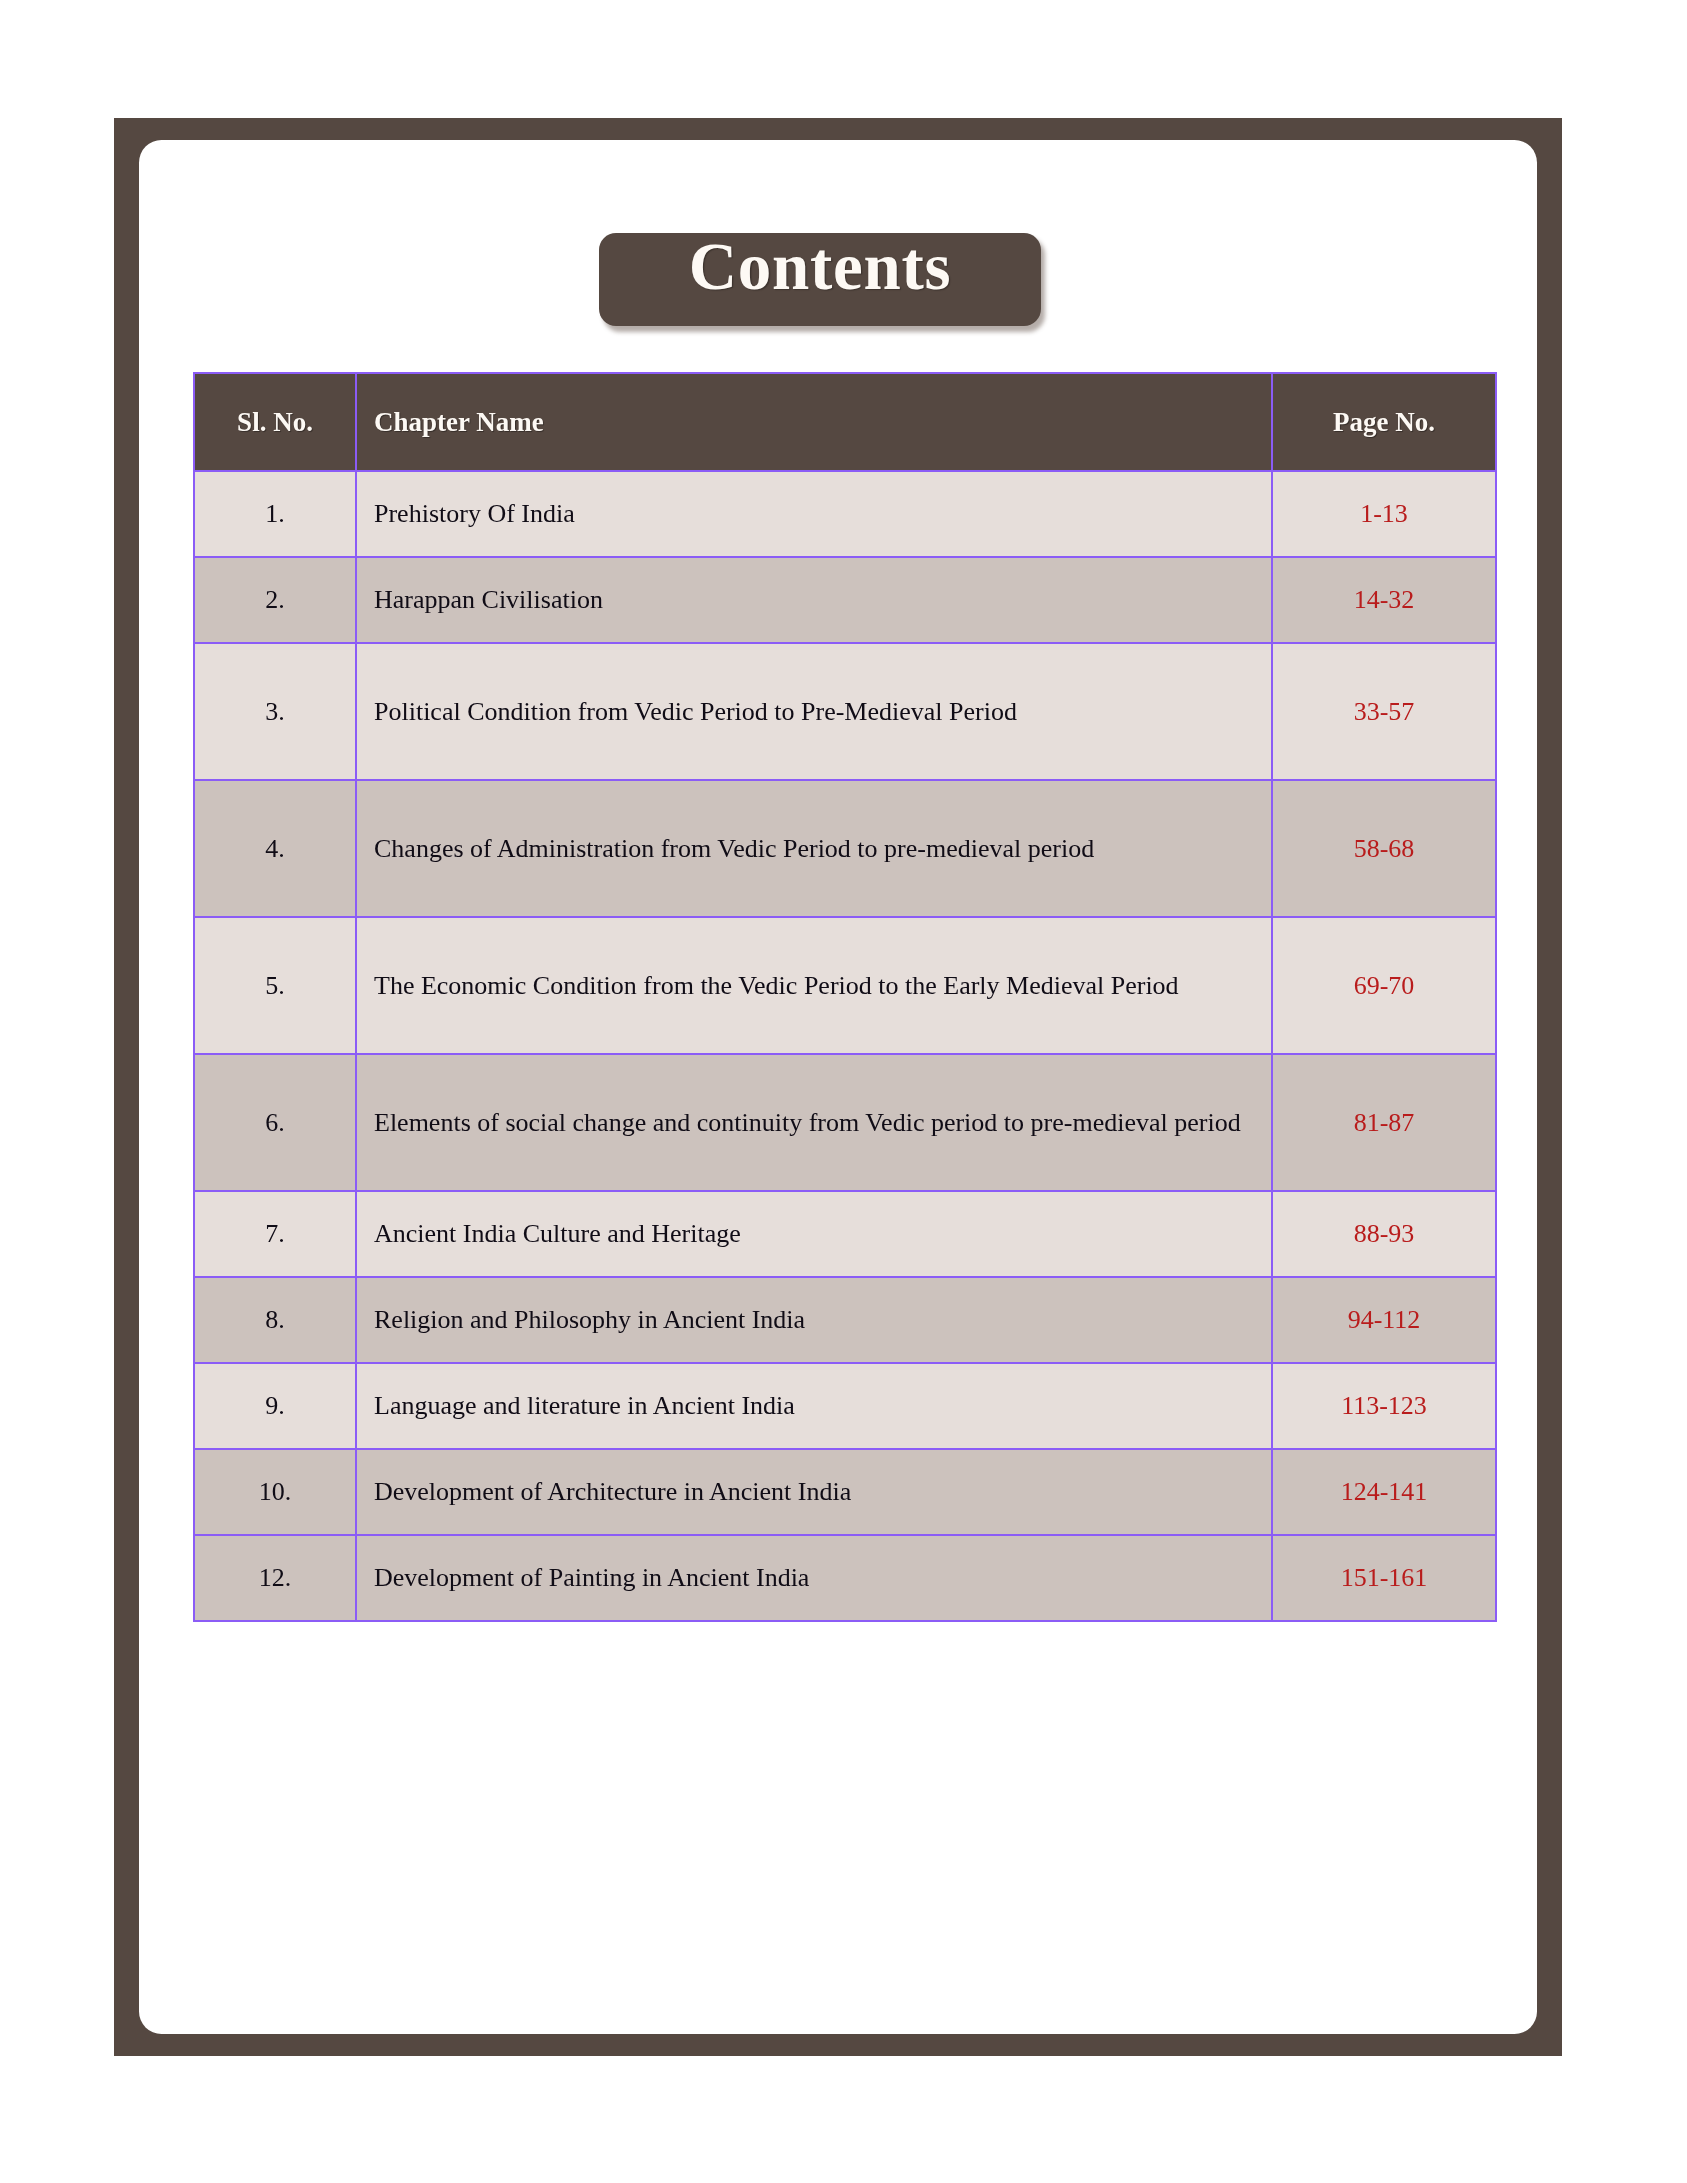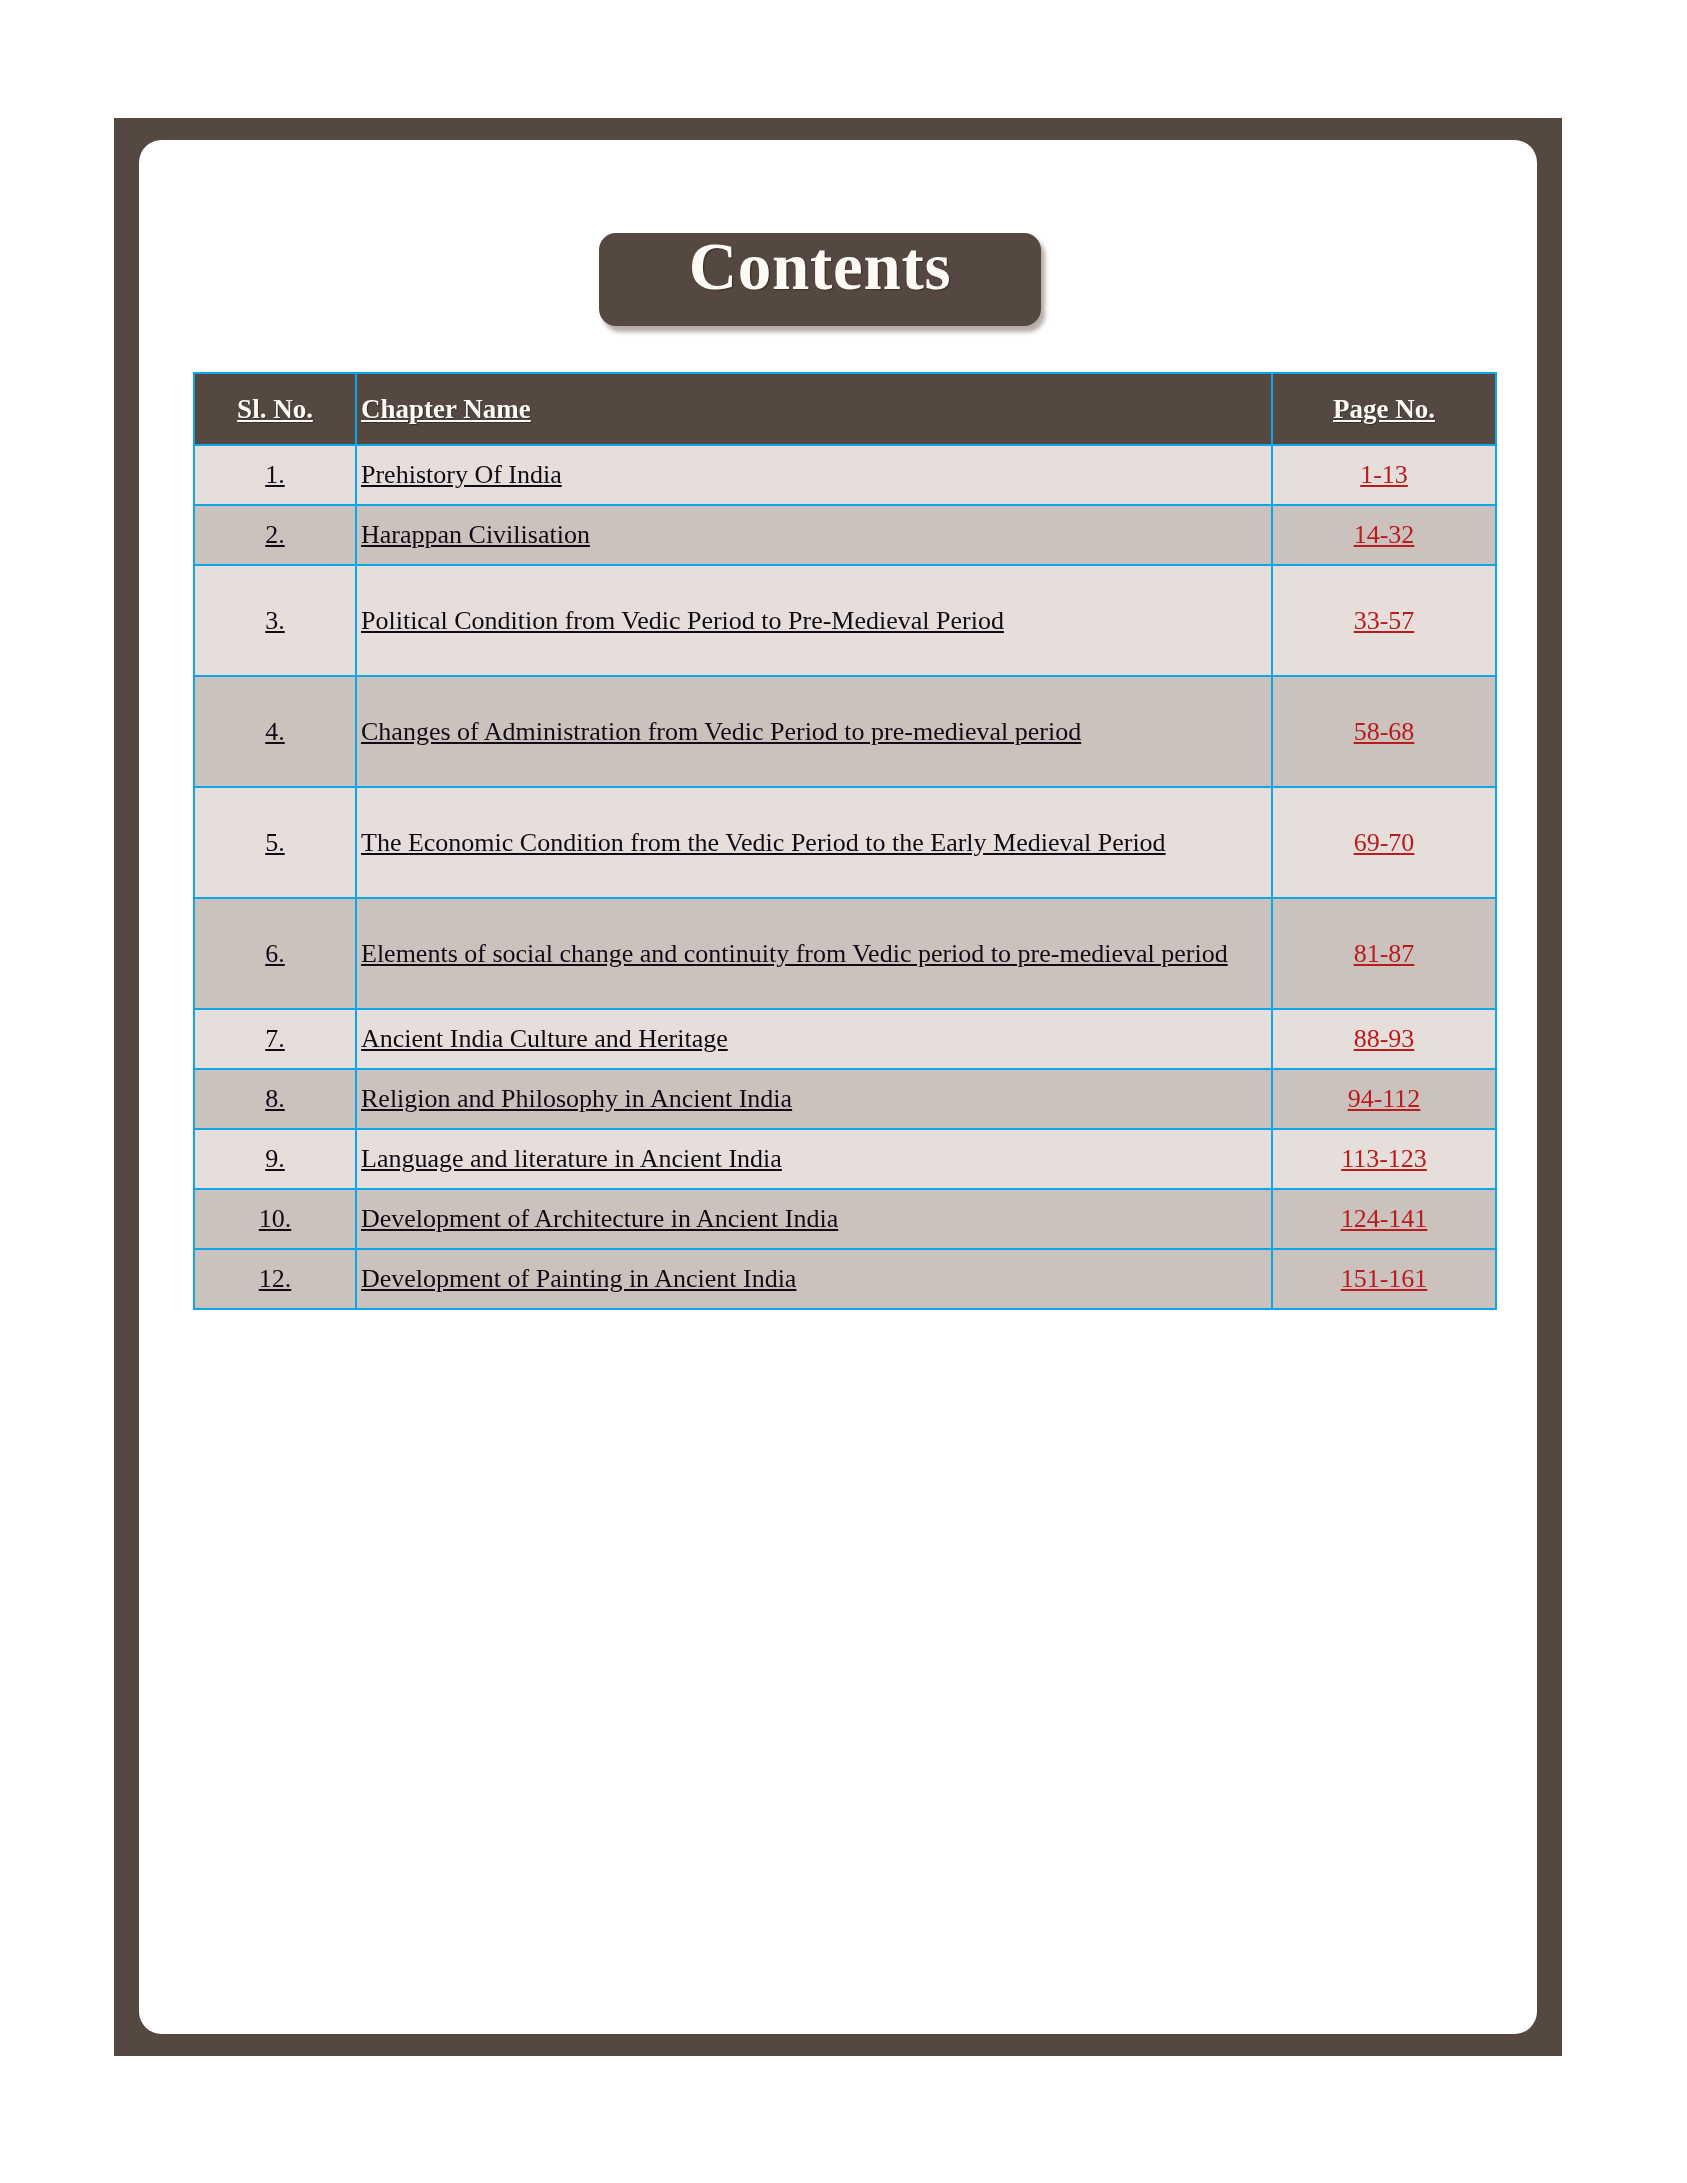--- a/index.html
+++ b/index.html
@@ -70,24 +70,23 @@
     border-collapse: collapse;
     table-layout: fixed;
     border: 2px solid #0d0a12;
   }
   #contents-table col.c-sl   { width: 162px; }
   #contents-table col.c-name { width: 916px; }
   #contents-table col.c-page { width: 224px; }
 
   #contents-table th,
   #contents-table td {
-    border: 2px solid #0ea5e9;
-    padding: 4px;
+    border: 2px solid #8b5cf6;
+    padding: 17px;
     vertical-align: middle;
-    text-decoration: underline;
   }
 
   thead th {
     background: #554841;
     color: #fdf9f4;
     font-size: 27px;
     font-weight: bold;
     height: 62px;
     text-shadow: 1px 1px 0.7px rgba(0,0,0,0.35);
   }

